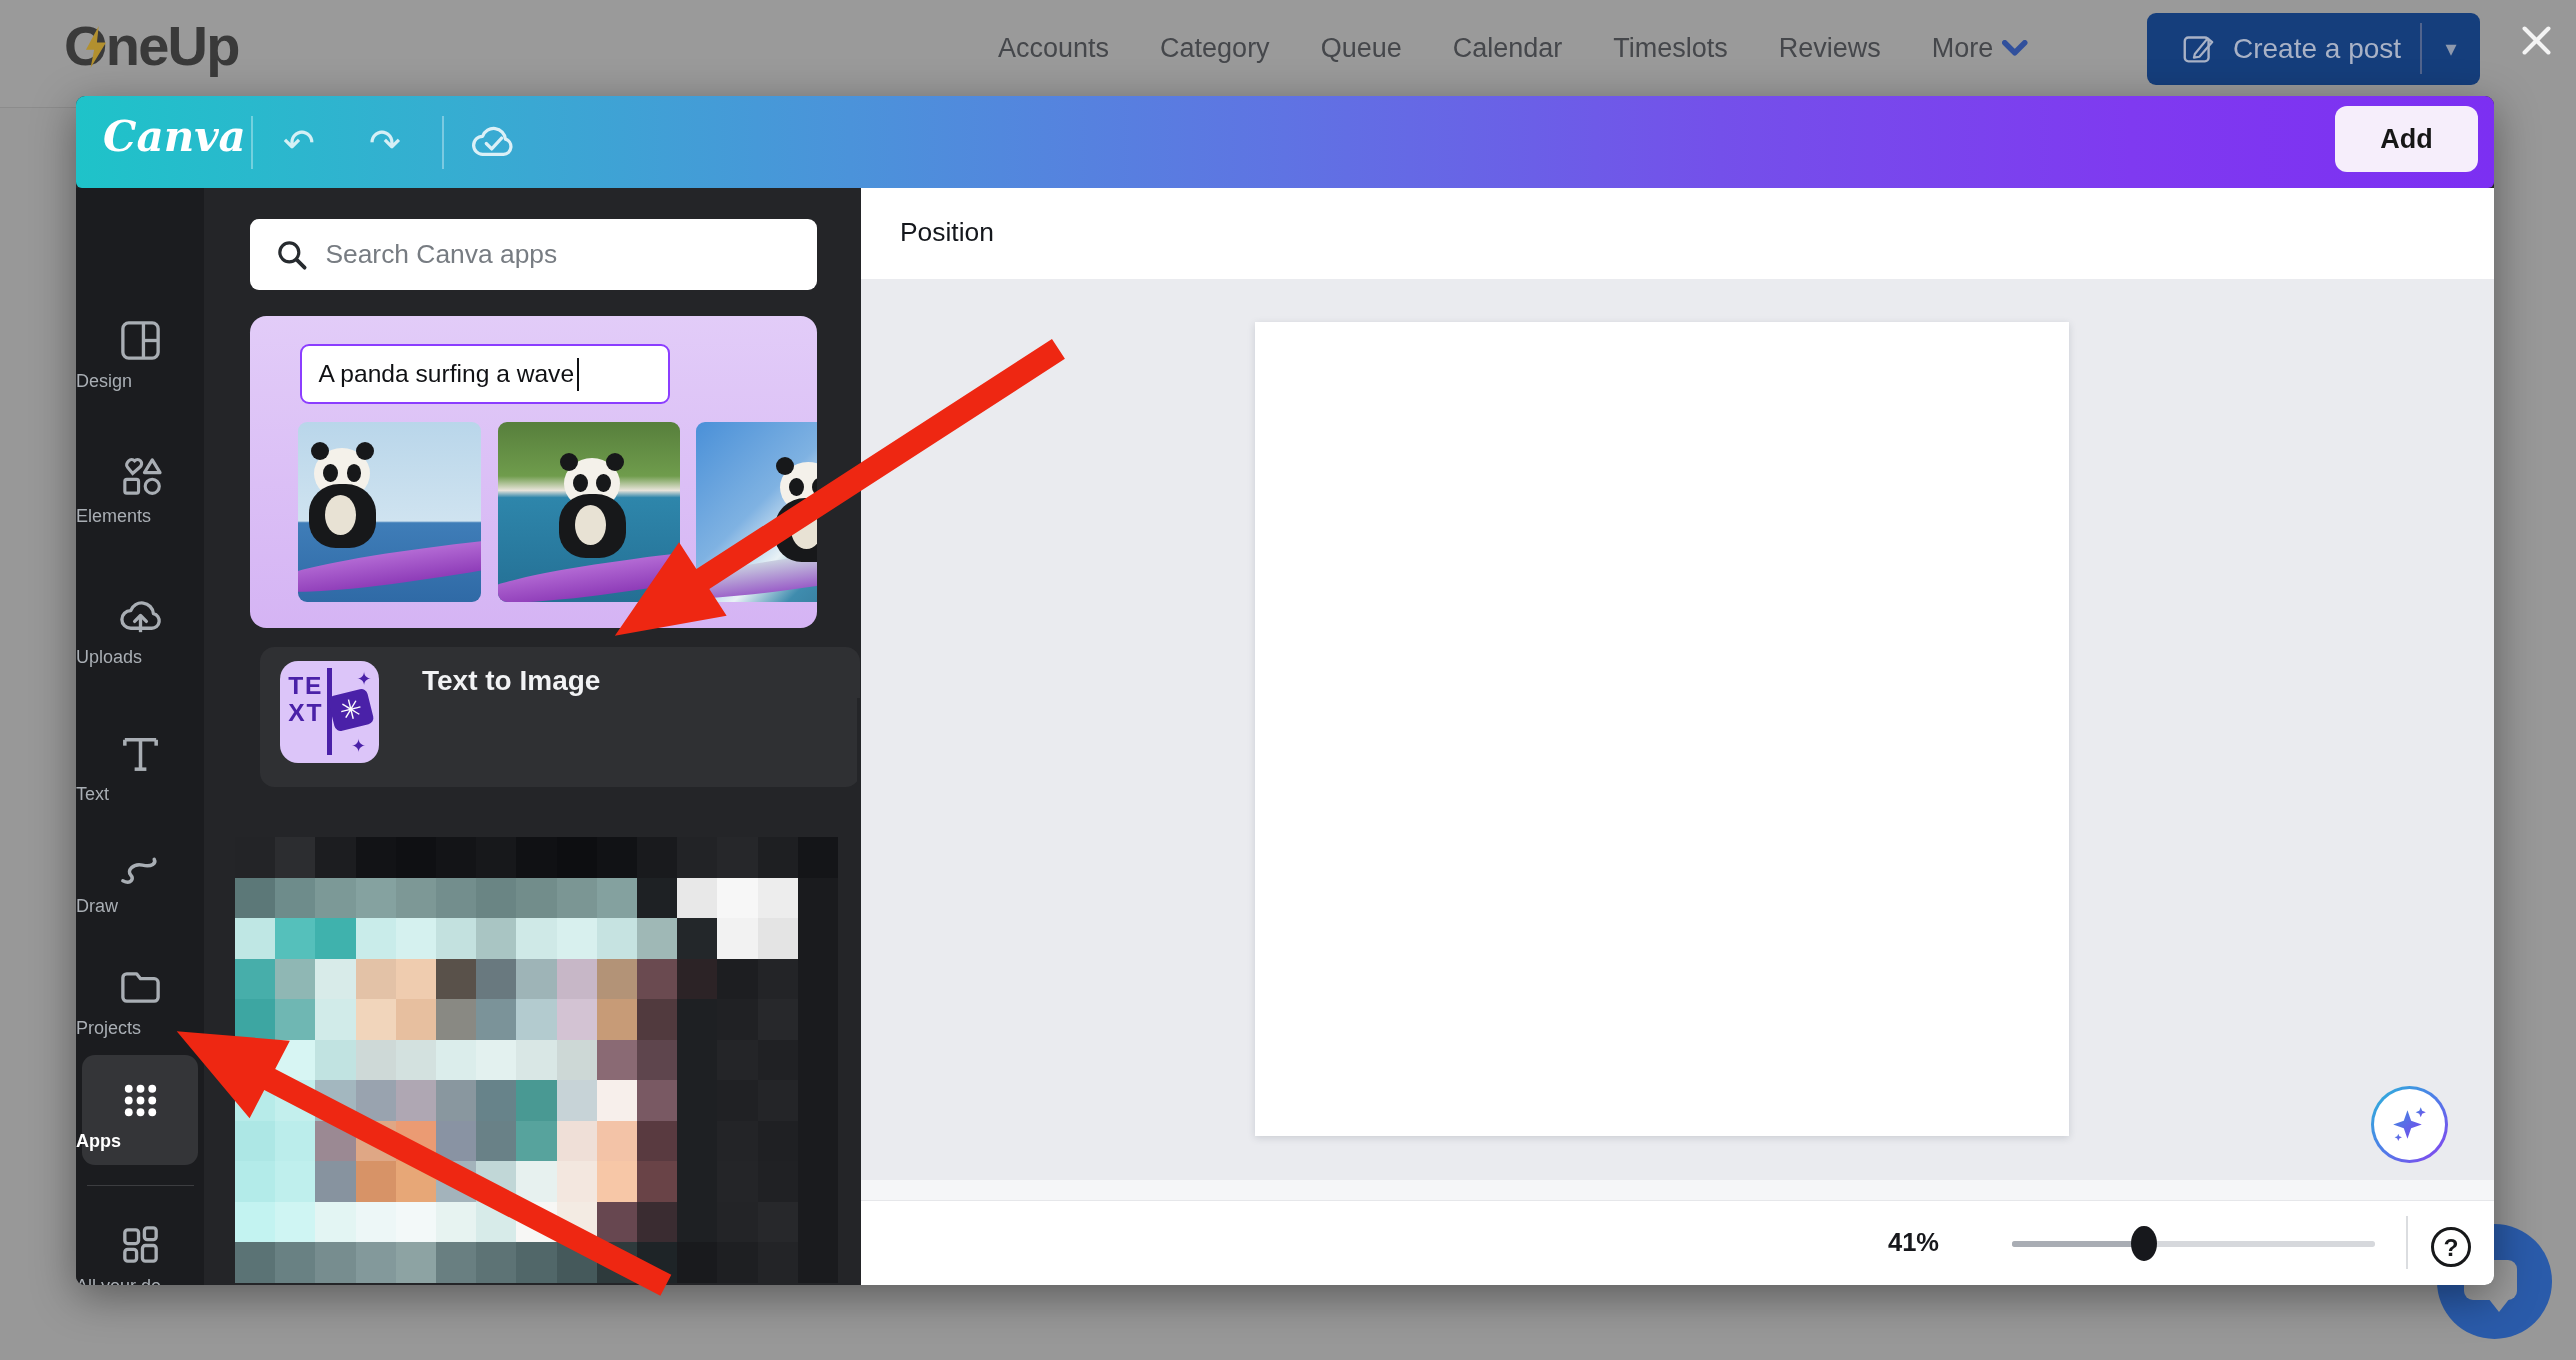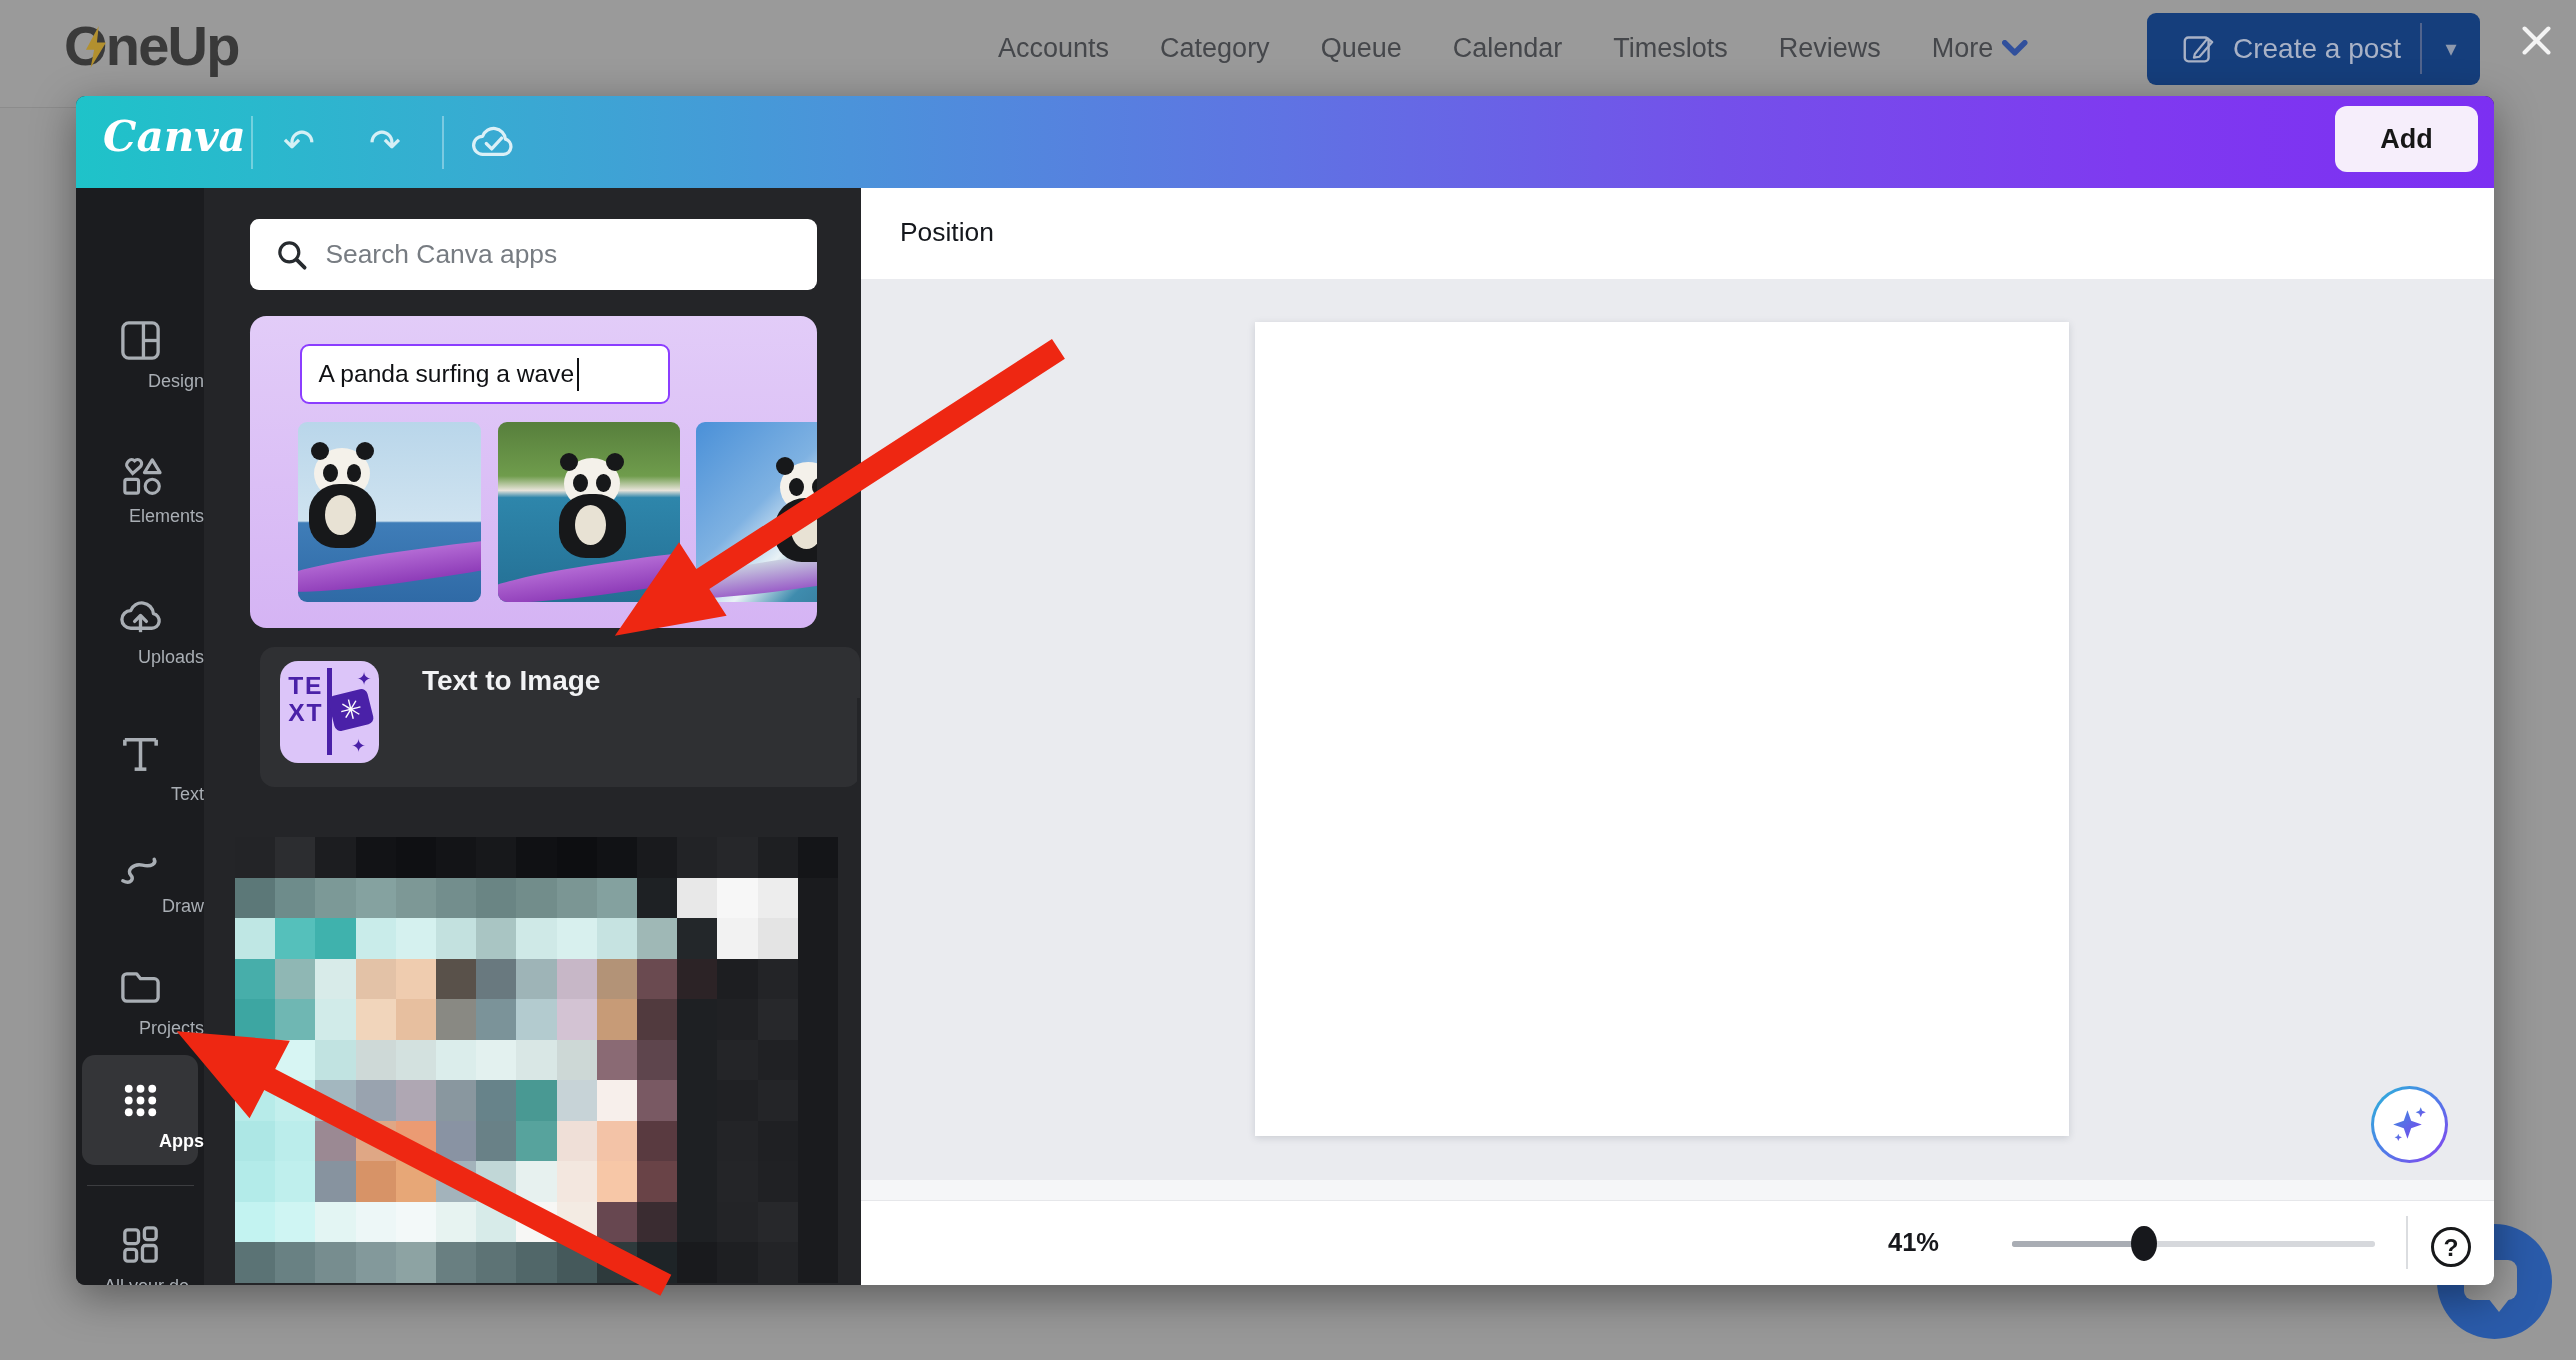--- a/index.html
+++ b/index.html
@@ -22,30 +22,30 @@
   .close-x { position:absolute; left:2520px; top:24px; width:33px; height:33px; }
 
   
   .chat-bubble { position:absolute; left:2437px; top:1224px; width:115px; height:115px; border-radius:50%; background:#2a5baa; z-index:5; }
   .chat-glyph { position:absolute; left:27px; top:36px; width:53px; height:40px; background:#9b9b9b; border-radius:9px; }
   .chat-glyph:after { content:""; position:absolute; left:24px; top:38px; border-left:11px solid transparent; border-right:11px solid transparent; border-top:14.6px solid #9b9b9b; }
 
   
   .modal { position:absolute; left:76px; top:96px; width:2418px; height:1189px; border-radius:9px; overflow:hidden; background:#242528; box-shadow:0 11px 44px rgba(0,0,0,.4); z-index:10; }
   .topbar { position:absolute; left:0; top:0; width:2418px; height:92px;
-    background:linear-gradient(90deg,#1ec3c9 0%,#35aed1 15%,#4b93da 32%,#5f73e3 50%,#7450ea 68%,#7f3af0 85%,#7c2ff2 100%); }
+    background:linear-gradient(90deg,#1ec3c9 0%,#35aed1 15%,#4b93da 32%,#5f73e3 50%,#7450ea 68%,#7f3af0 85%,#7c2ff2 100%);border-radius:6px; }
   .canva-logo { position:absolute; left:27px; top:16.4px; font-family:"DejaVu Serif", serif; font-style:italic; font-weight:700; font-size:42px; color:#ffffff; }
   .tb-divider { position:absolute; top:20px; width:1.8px; height:53px; background:rgba(255,255,255,.35); }
   .tb-icon { position:absolute; top:25.5px; width:42px; height:42px; color:rgba(255,255,255,.8); font-size:38px; line-height:42px; text-align:center; }
   .design-title { position:absolute; left:1712px; top:30px; width:499px; text-align:right; font-size:27px; color:#d6c9f6; }
   .add-btn { position:absolute; left:2259px; top:10px; width:143px; height:66px; background:#f6eefb; border-radius:12px; color:#161616; font-size:27px; font-weight:700; display:flex; align-items:center; justify-content:center; }
 
   
   .sidebar { position:absolute; left:0; top:92px; width:128px; height:1097px; background:#1b1c1f; }
-  .side-item { position:absolute; left:0; width:128px; text-align:right; color:#a9aeb4; cursor:pointer; }
+  .side-item { position:absolute; left:0; width:128px; text-align:left; color:#a9aeb4; cursor:pointer; }
   .side-item svg { display:block; margin:0 auto; }
   .side-label { display:block; font-size:18px; margin-top:7.3px; }
   .apps-highlight { position:absolute; left:6.4px; top:867px; width:116px; height:110px; background:#343538; border-radius:12.8px; }
   .side-divider { position:absolute; left:11px; top:997px; width:107px; height:0.9px; background:#3c3d40; }
   .side-item.active .side-label { color:#ffffff; font-weight:700; }
 
   
   .panel { position:absolute; left:128px; top:92px; width:657px; height:1097px; background:#242528; }
   .search-box { position:absolute; left:46px; top:31px; width:567px; height:71px; background:#ffffff; border-radius:9px; display:flex; align-items:center; }
   .search-box svg { margin-left:24px; }

